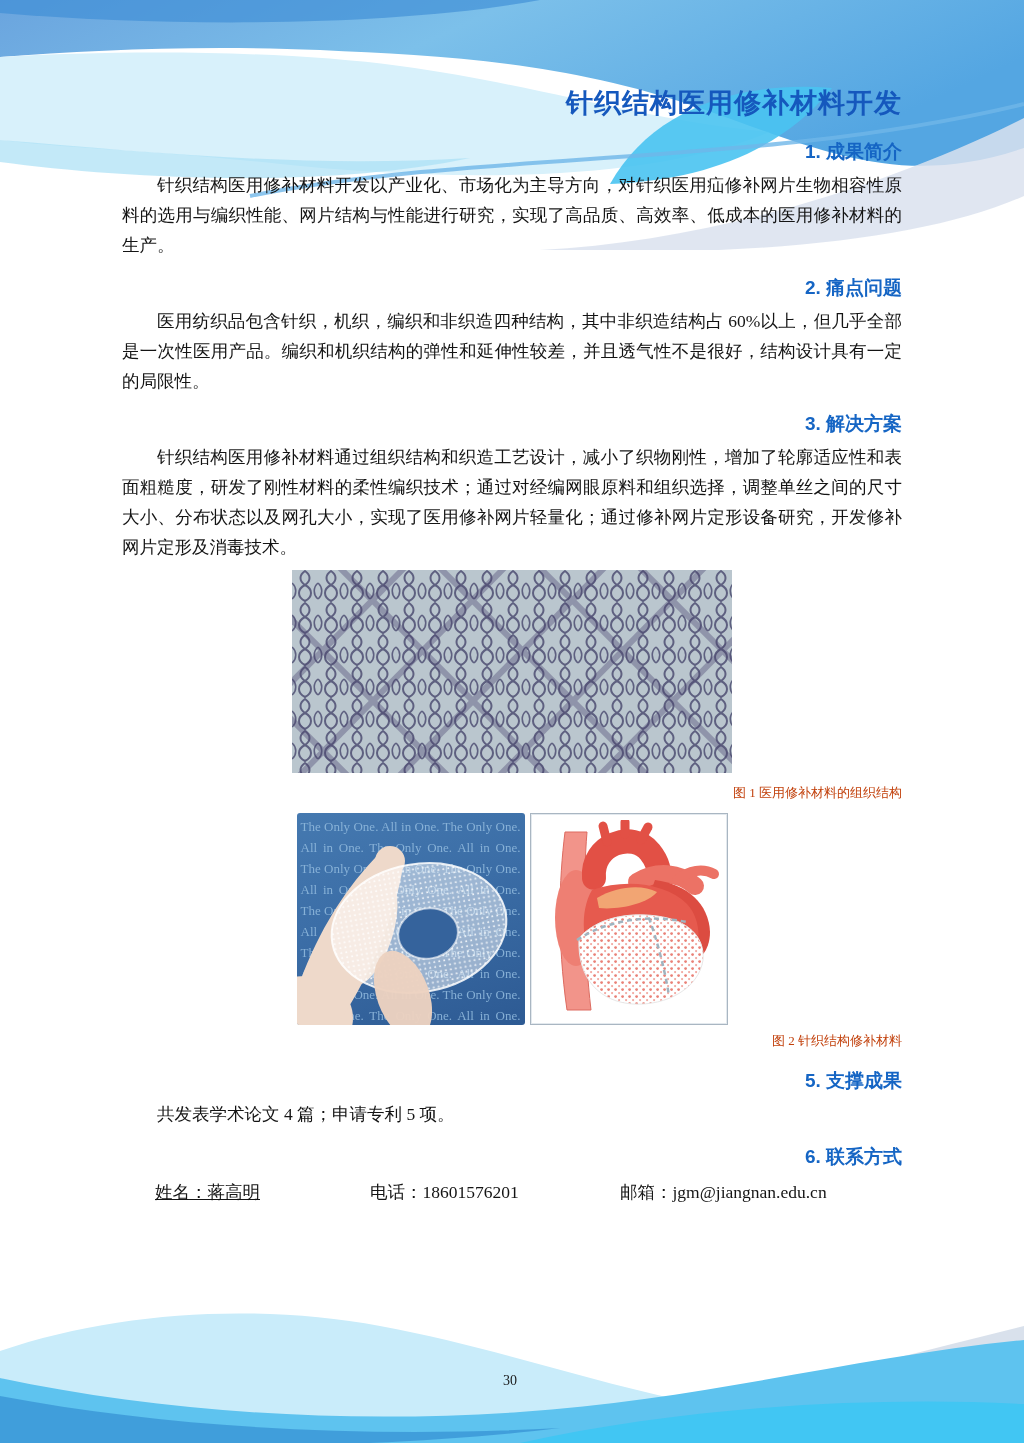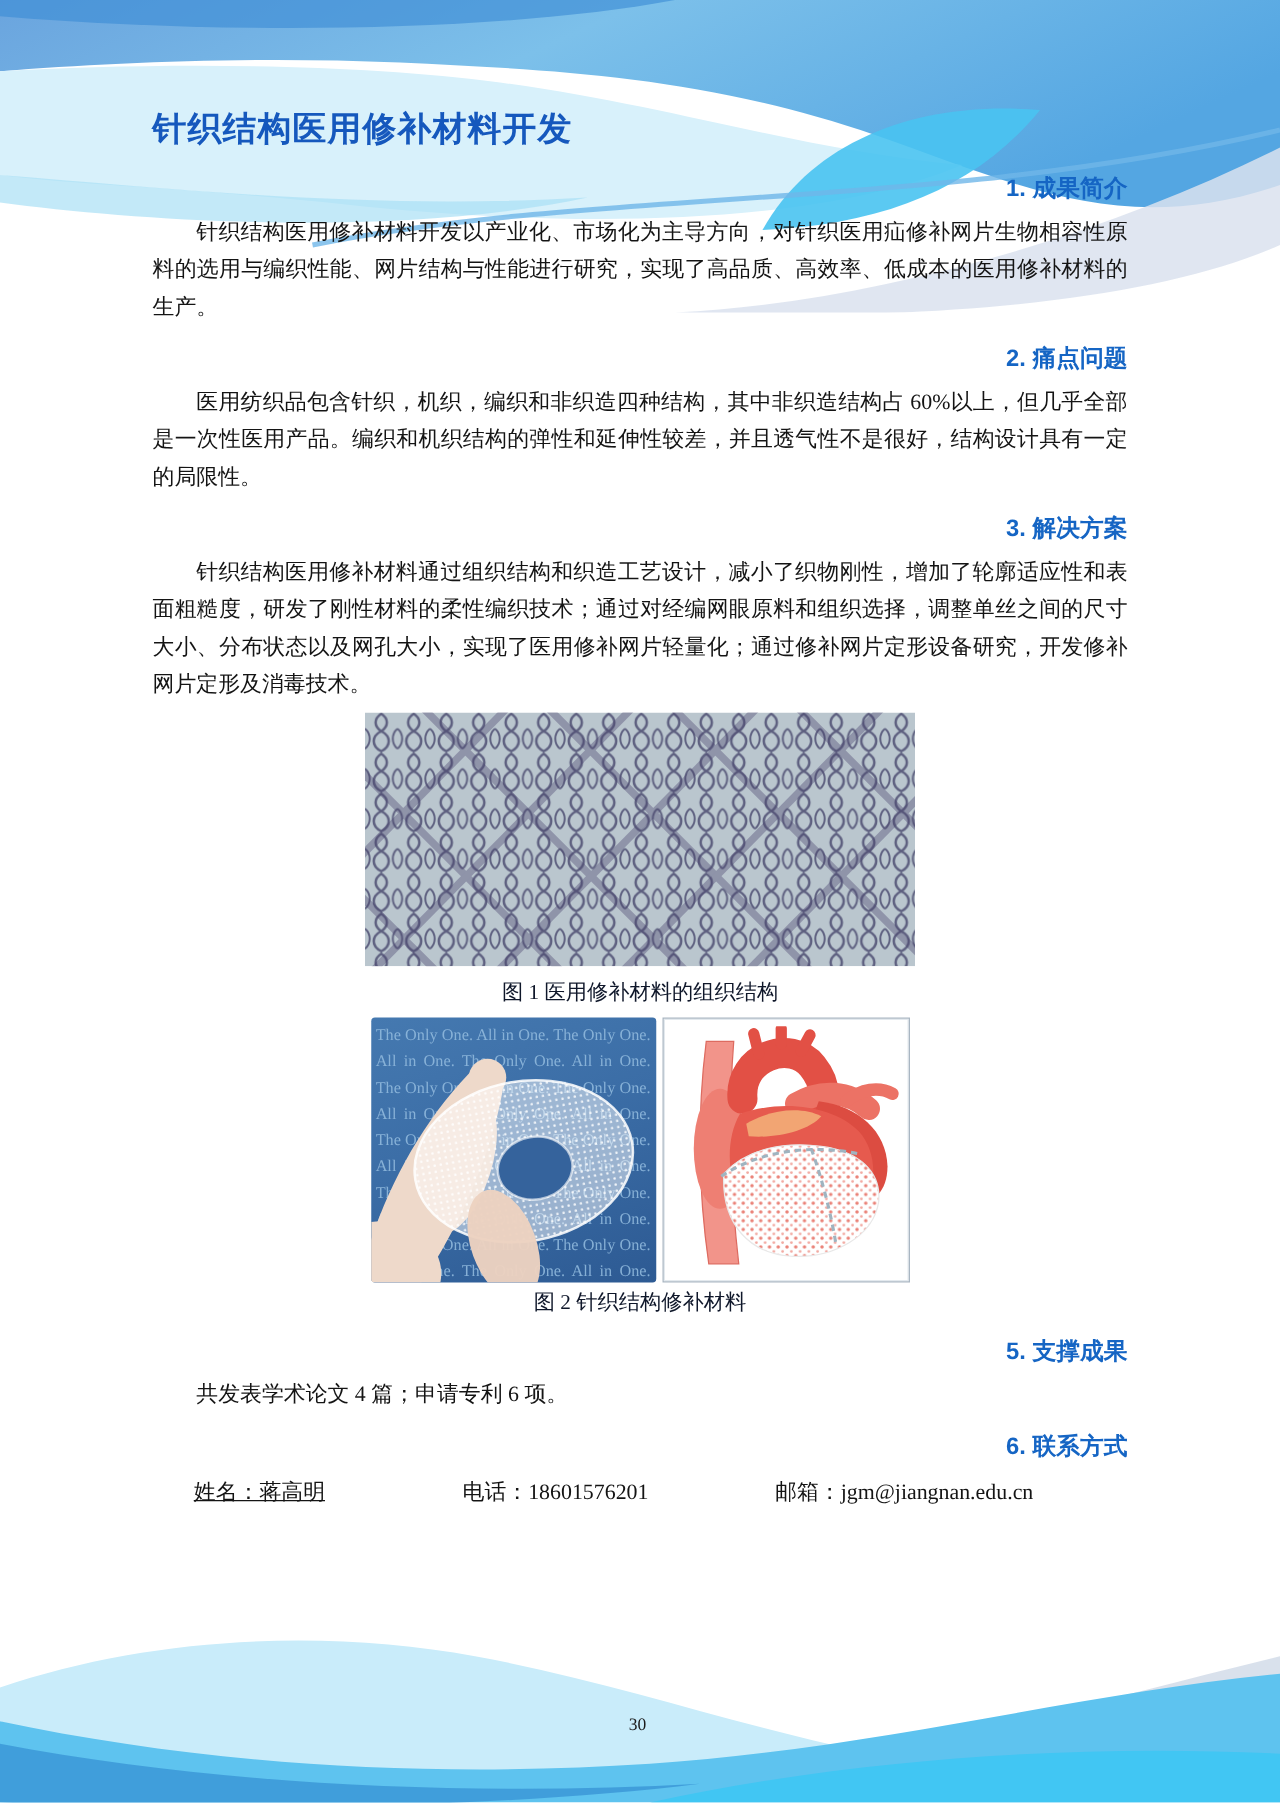--- a/index.html
+++ b/index.html
@@ -11,21 +11,21 @@
     font-family:"Liberation Serif","DejaVu Serif",serif;
     color:#141414;
   }
   .deco{position:absolute;left:0;z-index:0;pointer-events:none;}
   .deco.top{top:0;}
   .deco.bottom{bottom:0;}
   .content{
     position:absolute;left:122px;top:84px;width:780px;z-index:2;
   }
   .doc-title{
-    text-align:left;
+    text-align:right;
     font-family:"Liberation Sans","DejaVu Sans",sans-serif;
     font-weight:bold;
     font-size:27px;
     line-height:38px;
     color:#1558bd;
     letter-spacing:1px;
     margin:0 0 16px 0;
   }
   .sec-heading{
     font-family:"Liberation Sans","DejaVu Sans",sans-serif;
@@ -51,25 +51,25 @@
     position:absolute;inset:0;
     padding:3px 4px;
     font-size:13px;line-height:21px;
     color:#8fb8dc;opacity:.9;
     overflow:hidden;
     text-align:justify;
   }
   .fig2-left svg{position:absolute;top:0;left:0;}
   .fig2-right{width:184px;height:198px;background:#ffffff;border:1px solid #a9b6c2;padding:6px;box-shadow:0 0 0 1px #e3e9ee inset;}
   .fig-caption{
-    text-align:center;
-    font-size:17px;
+    text-align:right;
+    font-size:13px;
     line-height:24px;
     margin:4px 0 6px 0;
-    color:#0f172a;
+    color:#c2410c;
   }
   .contact-row{
     position:relative;height:28px;margin-top:8px;
     font-size:17.5px;line-height:28px;
   }
   .contact-row .c-name{position:absolute;left:33px;text-decoration:underline;}
   .contact-row .c-phone{position:absolute;left:248px;}
   .contact-row .c-email{position:absolute;left:498px;}
   .page-number{
     position:absolute;left:0;right:4px;bottom:58px;
@@ -210,21 +210,21 @@
           <path d="M42,118 C60,98 90,92 120,96 C150,100 168,116 166,140 C162,168 130,186 96,184 C64,182 40,160 42,118 Z" fill="url(#hm)" stroke="#e8e8e8" stroke-width="1"></path>
           <path d="M40,120 C70,100 110,94 150,102" stroke="#9fb4c0" stroke-width="2.5" stroke-dasharray="5,4" fill="none"></path>
           <path d="M112,98 C120,120 128,150 132,176" stroke="#9fb4c0" stroke-width="2.5" stroke-dasharray="5,4" fill="none"></path>
         </svg>
       </div>
     </div>
     <div class="fig-caption">图 2 针织结构修补材料</div>
 
     <div>
       <h2 class="sec-heading">5. 支撑成果</h2>
-      <p class="sec-body">共发表学术论文 4 篇；申请专利 6 项。</p>
+      <p class="sec-body">共发表学术论文 4 篇；申请专利 5 项。</p>
     </div>
 
     <div>
       <h2 class="sec-heading">6. 联系方式</h2>
       <div class="contact-row">
         <span class="c-name">姓名：蒋高明</span>
         <span class="c-phone">电话：18601576201</span>
         <span class="c-email">邮箱：jgm@jiangnan.edu.cn</span>
       </div>
     </div>

